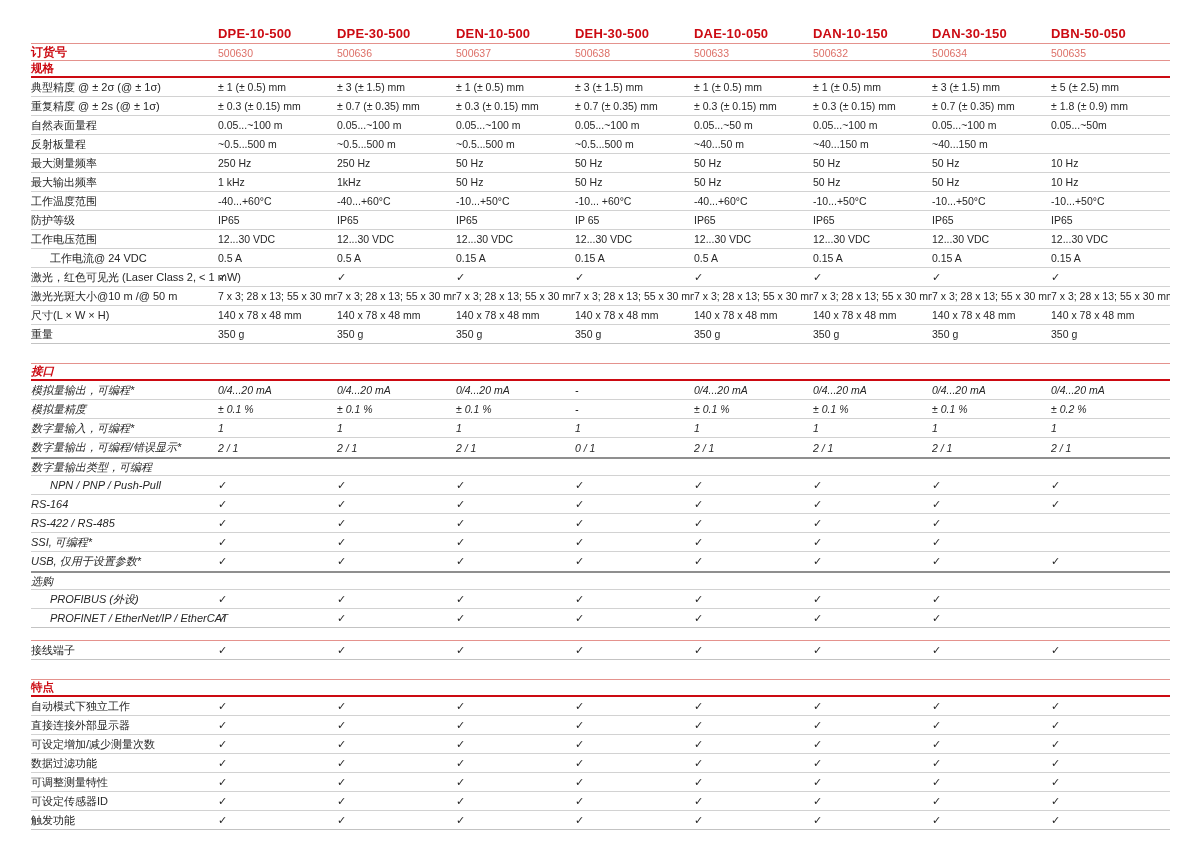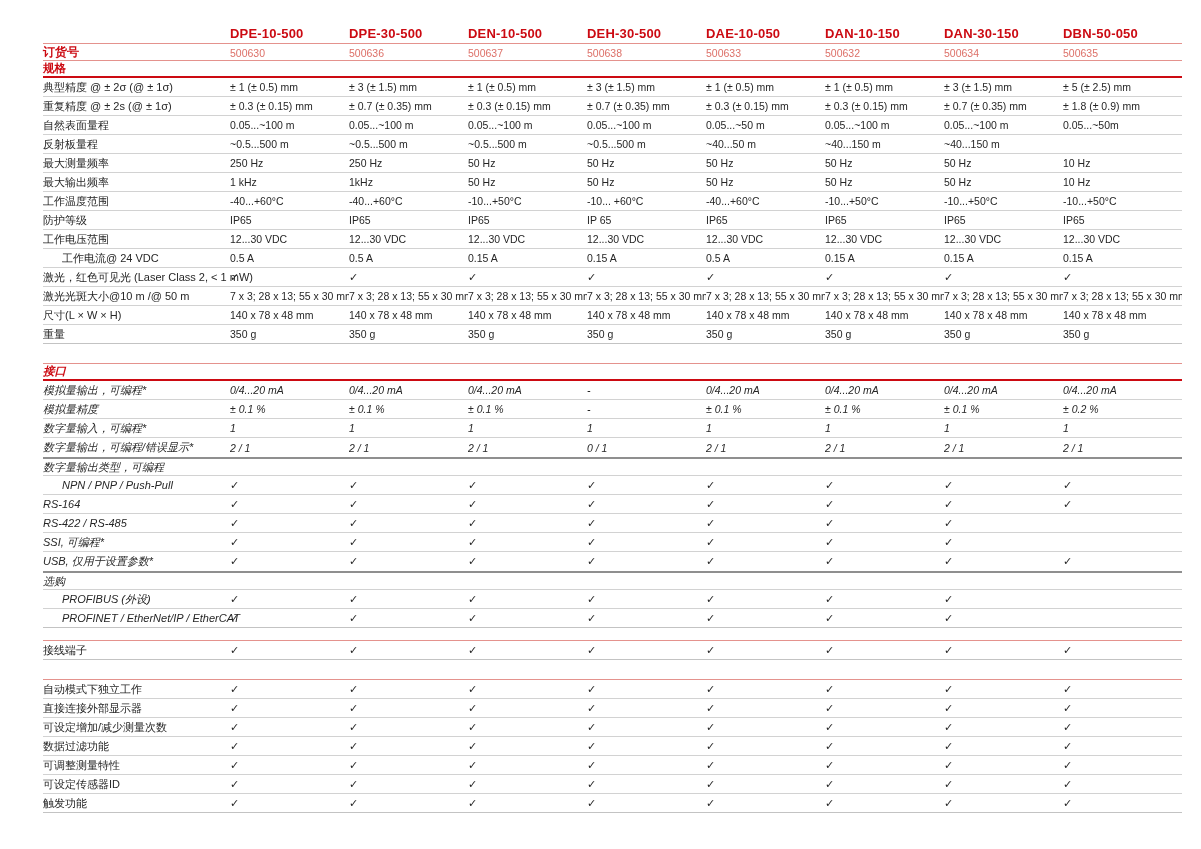--- a/index.html
+++ b/index.html
@@ -3,21 +3,21 @@
 <meta charset="utf-8">
 <style>
   html,body{margin:0;padding:0;background:#ffffff;}
   body{
     width:1201px;height:849px;position:relative;overflow:hidden;
     font-family:"Liberation Sans","DejaVu Sans",sans-serif;
     color:#262626;
     -webkit-font-smoothing:antialiased;
   }
   #table{
-    position:absolute;left:31px;top:25px;width:1139px;margin-left:12px;
+    position:absolute;left:31px;top:25px;width:1139px;
   }
   .grid{
     display:grid;
     grid-template-columns:187px repeat(8,1fr);
     align-items:center;
   }
   
   .product-row{height:18px;align-items:end;padding-bottom:2px;box-sizing:border-box;}
   .product{
     font-size:13px;font-weight:bold;letter-spacing:.2px;
@@ -390,20 +390,21 @@
         <div class="val check">✓</div>
         <div class="val check">✓</div>
         <div class="val check">✓</div>
         <div class="val check">✓</div>
         <div class="val check">✓</div>
         <div class="val check">✓</div>
         <div class="val check">✓</div>
       </div>
     </div>
     <div class="section s3">
+      <div class="section-header">特点</div>
       <div class="grid row">
         <div class="label">自动模式下独立工作</div>
         <div class="val check">✓</div>
         <div class="val check">✓</div>
         <div class="val check">✓</div>
         <div class="val check">✓</div>
         <div class="val check">✓</div>
         <div class="val check">✓</div>
         <div class="val check">✓</div>
         <div class="val check">✓</div>

